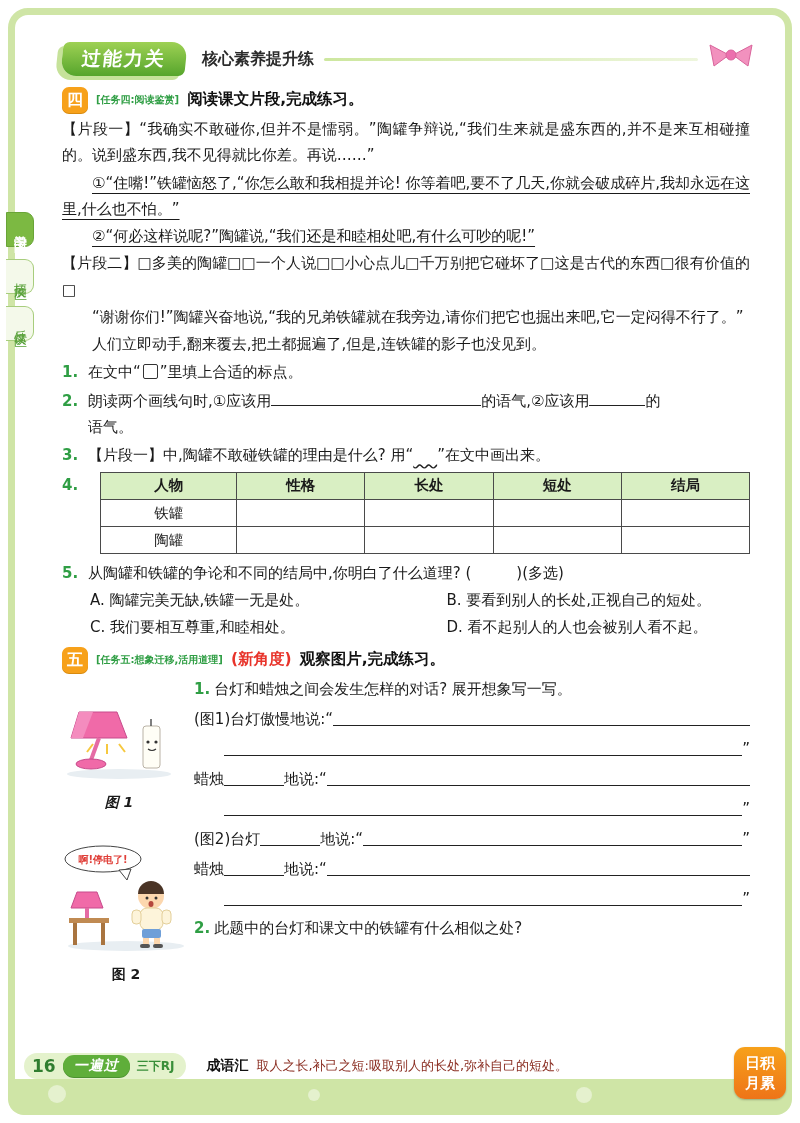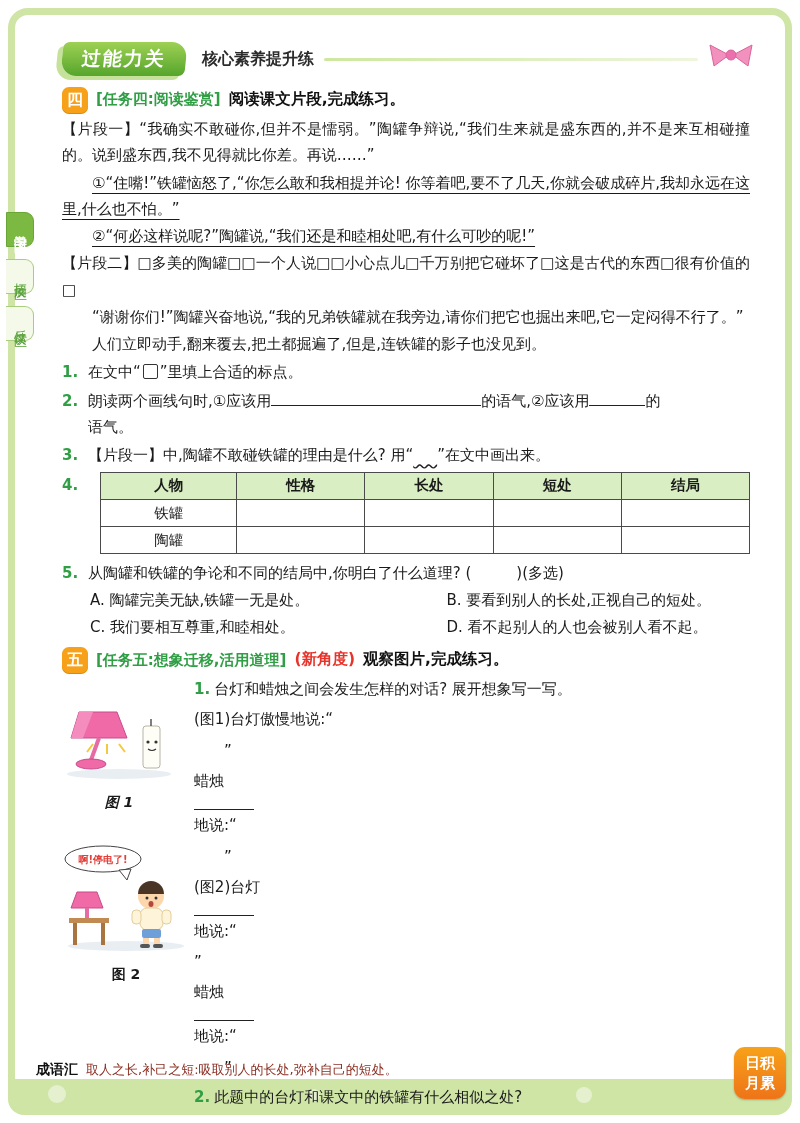--- a/index.html
+++ b/index.html
@@ -28,21 +28,21 @@
   .tab.active{background:#7cb942;color:#fff;border:1px solid #69a437;font-weight:bold;}
   .tab.idle{background:#f4f9ea;color:#58a13a;border:1px solid #a8cd7d;border-left:none;}
 
   
   .main{position:absolute;top:80px;left:62px;width:688px;font-size:15px;line-height:1.75;}
   p{margin:1px 0;}
   .sec-head{display:flex;align-items:center;gap:8px;margin:6px 0 3px;}
   .sec-num{flex:0 0 26px;width:26px;height:26px;background:#f7a11a;color:#fff;border-radius:7px;
            display:flex;align-items:center;justify-content:center;font-weight:bold;font-size:16px;
            box-shadow:0 1px 0 #d88a0e;}
-  .bracket{color:#2f9e44;font-weight:bold;font-size:15px;white-space:nowrap;}
+  .bracket{color:#2f9e44;font-weight:bold;font-size:10px;white-space:nowrap;}
   .angle{color:#e8332a;font-weight:bold;font-size:15.5px;}
   .sec-title{font-weight:bold;font-size:15.5px;color:#111;}
 
   .passage{text-align:justify;}
   .plabel{font-weight:normal;}
   .underlined{text-decoration:underline;text-underline-offset:5px;text-decoration-thickness:1px;}
   .indent{text-indent:2em;}
 
   .question{position:relative;padding-left:26px;margin:2px 0;}
   .qnum{position:absolute;left:0;top:0;color:#2f9e44;font-weight:bold;}
@@ -62,21 +62,21 @@
 
   .options{display:grid;grid-template-columns:54% 46%;row-gap:1px;padding-left:2px;}
 
   
   .t5-body{position:relative;margin-top:2px;min-height:292px;}
   .fig{position:absolute;left:0;text-align:center;}
   .fig1{top:30px;width:114px;font-style:italic;}
   .fig2{top:168px;width:128px;}
   .fig-label{font-weight:bold;font-size:14px;margin-top:1px;}
   .t5-text{margin-left:132px;}
-  .dlg-line{display:flex;align-items:flex-start;line-height:2;flex-direction:column;}
+  .dlg-line{display:flex;align-items:center;line-height:2;}
   .indent2{padding-left:2em;}
 
   
   .footer-row{position:absolute;left:24px;right:76px;bottom:44px;display:flex;align-items:center;gap:8px;font-size:13px;}
   .pageblock{display:flex;align-items:center;gap:7px;background:#e4f2cc;border-radius:14px;padding:2px 12px 2px 8px;}
   .page-num{color:#2f7d2f;font-weight:bold;font-size:17px;}
   .logo-pill{background:#5fae3a;color:#fff;font-weight:bold;font-style:italic;padding:2px 11px;border-radius:12px;font-size:14px;letter-spacing:1px;box-shadow:0 1px 0 #4c9130;}
   .edition{color:#3a8f3a;font-weight:bold;font-size:12px;}
   .idiom-label{font-weight:bold;color:#111;font-size:14px;margin-left:12px;white-space:nowrap;}
   .idiom-text{color:#8a2e22;font-size:13px;}
@@ -299,19 +299,24 @@
           <span class="blank grow"></span>
             <span>”</span>
         </div>
 
         <p><span class="qnum-inline">2.</span><span>此题中的台灯和课文中的铁罐有什么相似之处?</span></p>
       </div>
     </div>
   </div>
 
   <div class="footer-row">
+    <span class="pageblock">
+      <span class="page-num">16</span>
+      <span class="logo-pill">一遍过</span>
+      <span class="edition">三下RJ</span>
+    </span>
     <span class="idiom-label">成语汇</span>
     <span class="idiom-text">取人之长,补己之短:吸取别人的长处,弥补自己的短处。</span>
   </div>
   <div class="daily-badge">
     <span>日积月累</span>
   </div>
 </div>
 
 </body></html>

